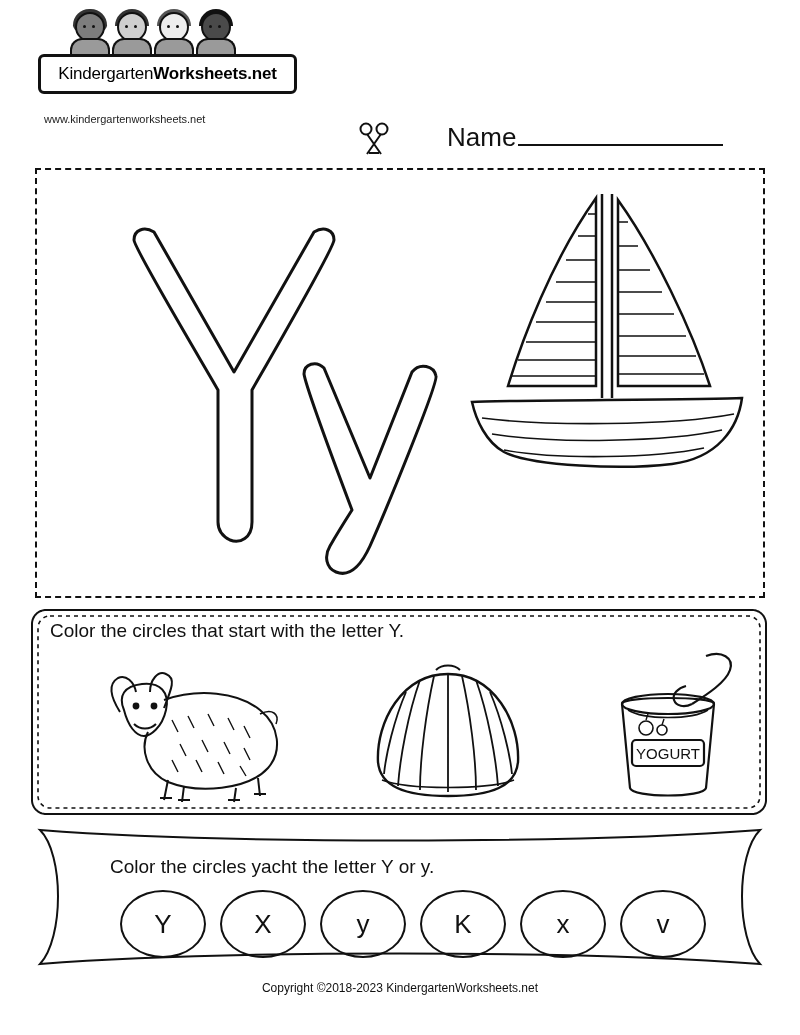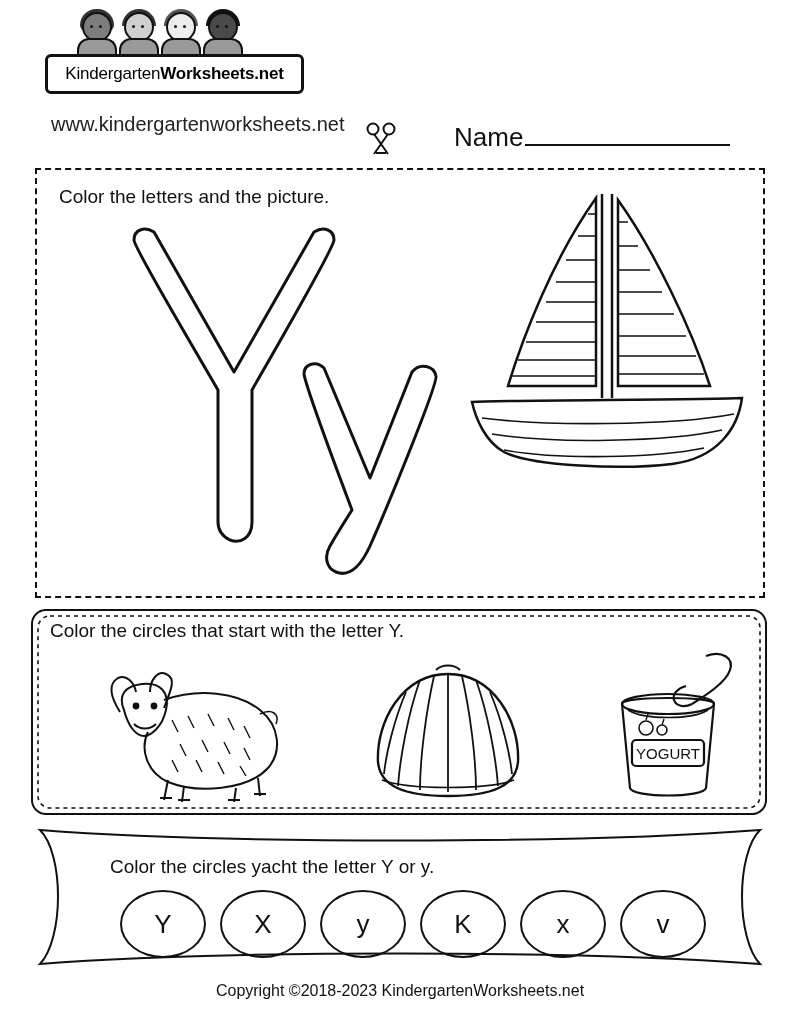--- a/index.html
+++ b/index.html
@@ -12,21 +12,21 @@
     height: 1035px;
     position: relative;
     font-family: "DejaVu Sans", sans-serif;
     color: #000;
     overflow: hidden;
   }
 
   
   .header {
     position: absolute;
-    top: 0; left: 7px; right: 0;
+    top: 0; left: 0; right: 0;
     height: 160px;
   }
   .logo-block {
     position: absolute;
     left: 38px;
     top: 10px;
     width: 260px;
   }
   .logo-kids {
     position: relative;
@@ -111,21 +111,21 @@
     white-space: nowrap;
   }
   .logo-bar .thin { font-weight: normal; }
   .logo-bar .bold { font-weight: bold; }
 
   .site-url {
     position: absolute;
     left: 44px;
     top: 113px;
     font-family: "Liberation Sans", sans-serif;
-    font-size: 20px;
+    font-size: 11px;
     color: #222;
   }
 
   .title {
     position: absolute;
     left: 305px;
     top: 36px;
     font-family: "DejaVu Sans", sans-serif;
     font-size: 27px;
     letter-spacing: 0.2px;
@@ -261,21 +261,21 @@
   }
 
   
   .footer {
     position: absolute;
     left: 0;
     right: 0;
     top: 980px;
     text-align: center;
     font-family: "Liberation Sans", sans-serif;
-    font-size: 16px;
+    font-size: 12px;
     color: #111;
     line-height: 1.35;
   }
 </style>
 </head>
 <body>
 
 <div class="header">
 
   <div class="logo-block">
@@ -326,21 +326,20 @@
       <path d="M14 31 L24 31" stroke="#111" stroke-width="2"></path>
     </svg>
   </div>
 
   <div class="name-line">
     <span>Name</span><span class="blank"></span>
   </div>
 </div>
 
 <div class="sec1">
-  <div class="sec-instr">Color the letters and the picture.</div>
 
   <div class="big-y">
     <svg viewBox="0 0 225 330" width="225" height="330">
       <path d="M12 18 C12 8 22 4 32 10 L112 150 L192 10 C202 4 212 8 212 18
                C212 26 146 140 130 168 L130 300 C130 316 118 322 108 318
                C100 314 96 308 96 300 L96 168 C80 140 12 26 12 18 Z" fill="#fff" stroke="#111" stroke-width="3" stroke-linejoin="round"></path>
     </svg>
   </div>
 
   <div class="small-y">

